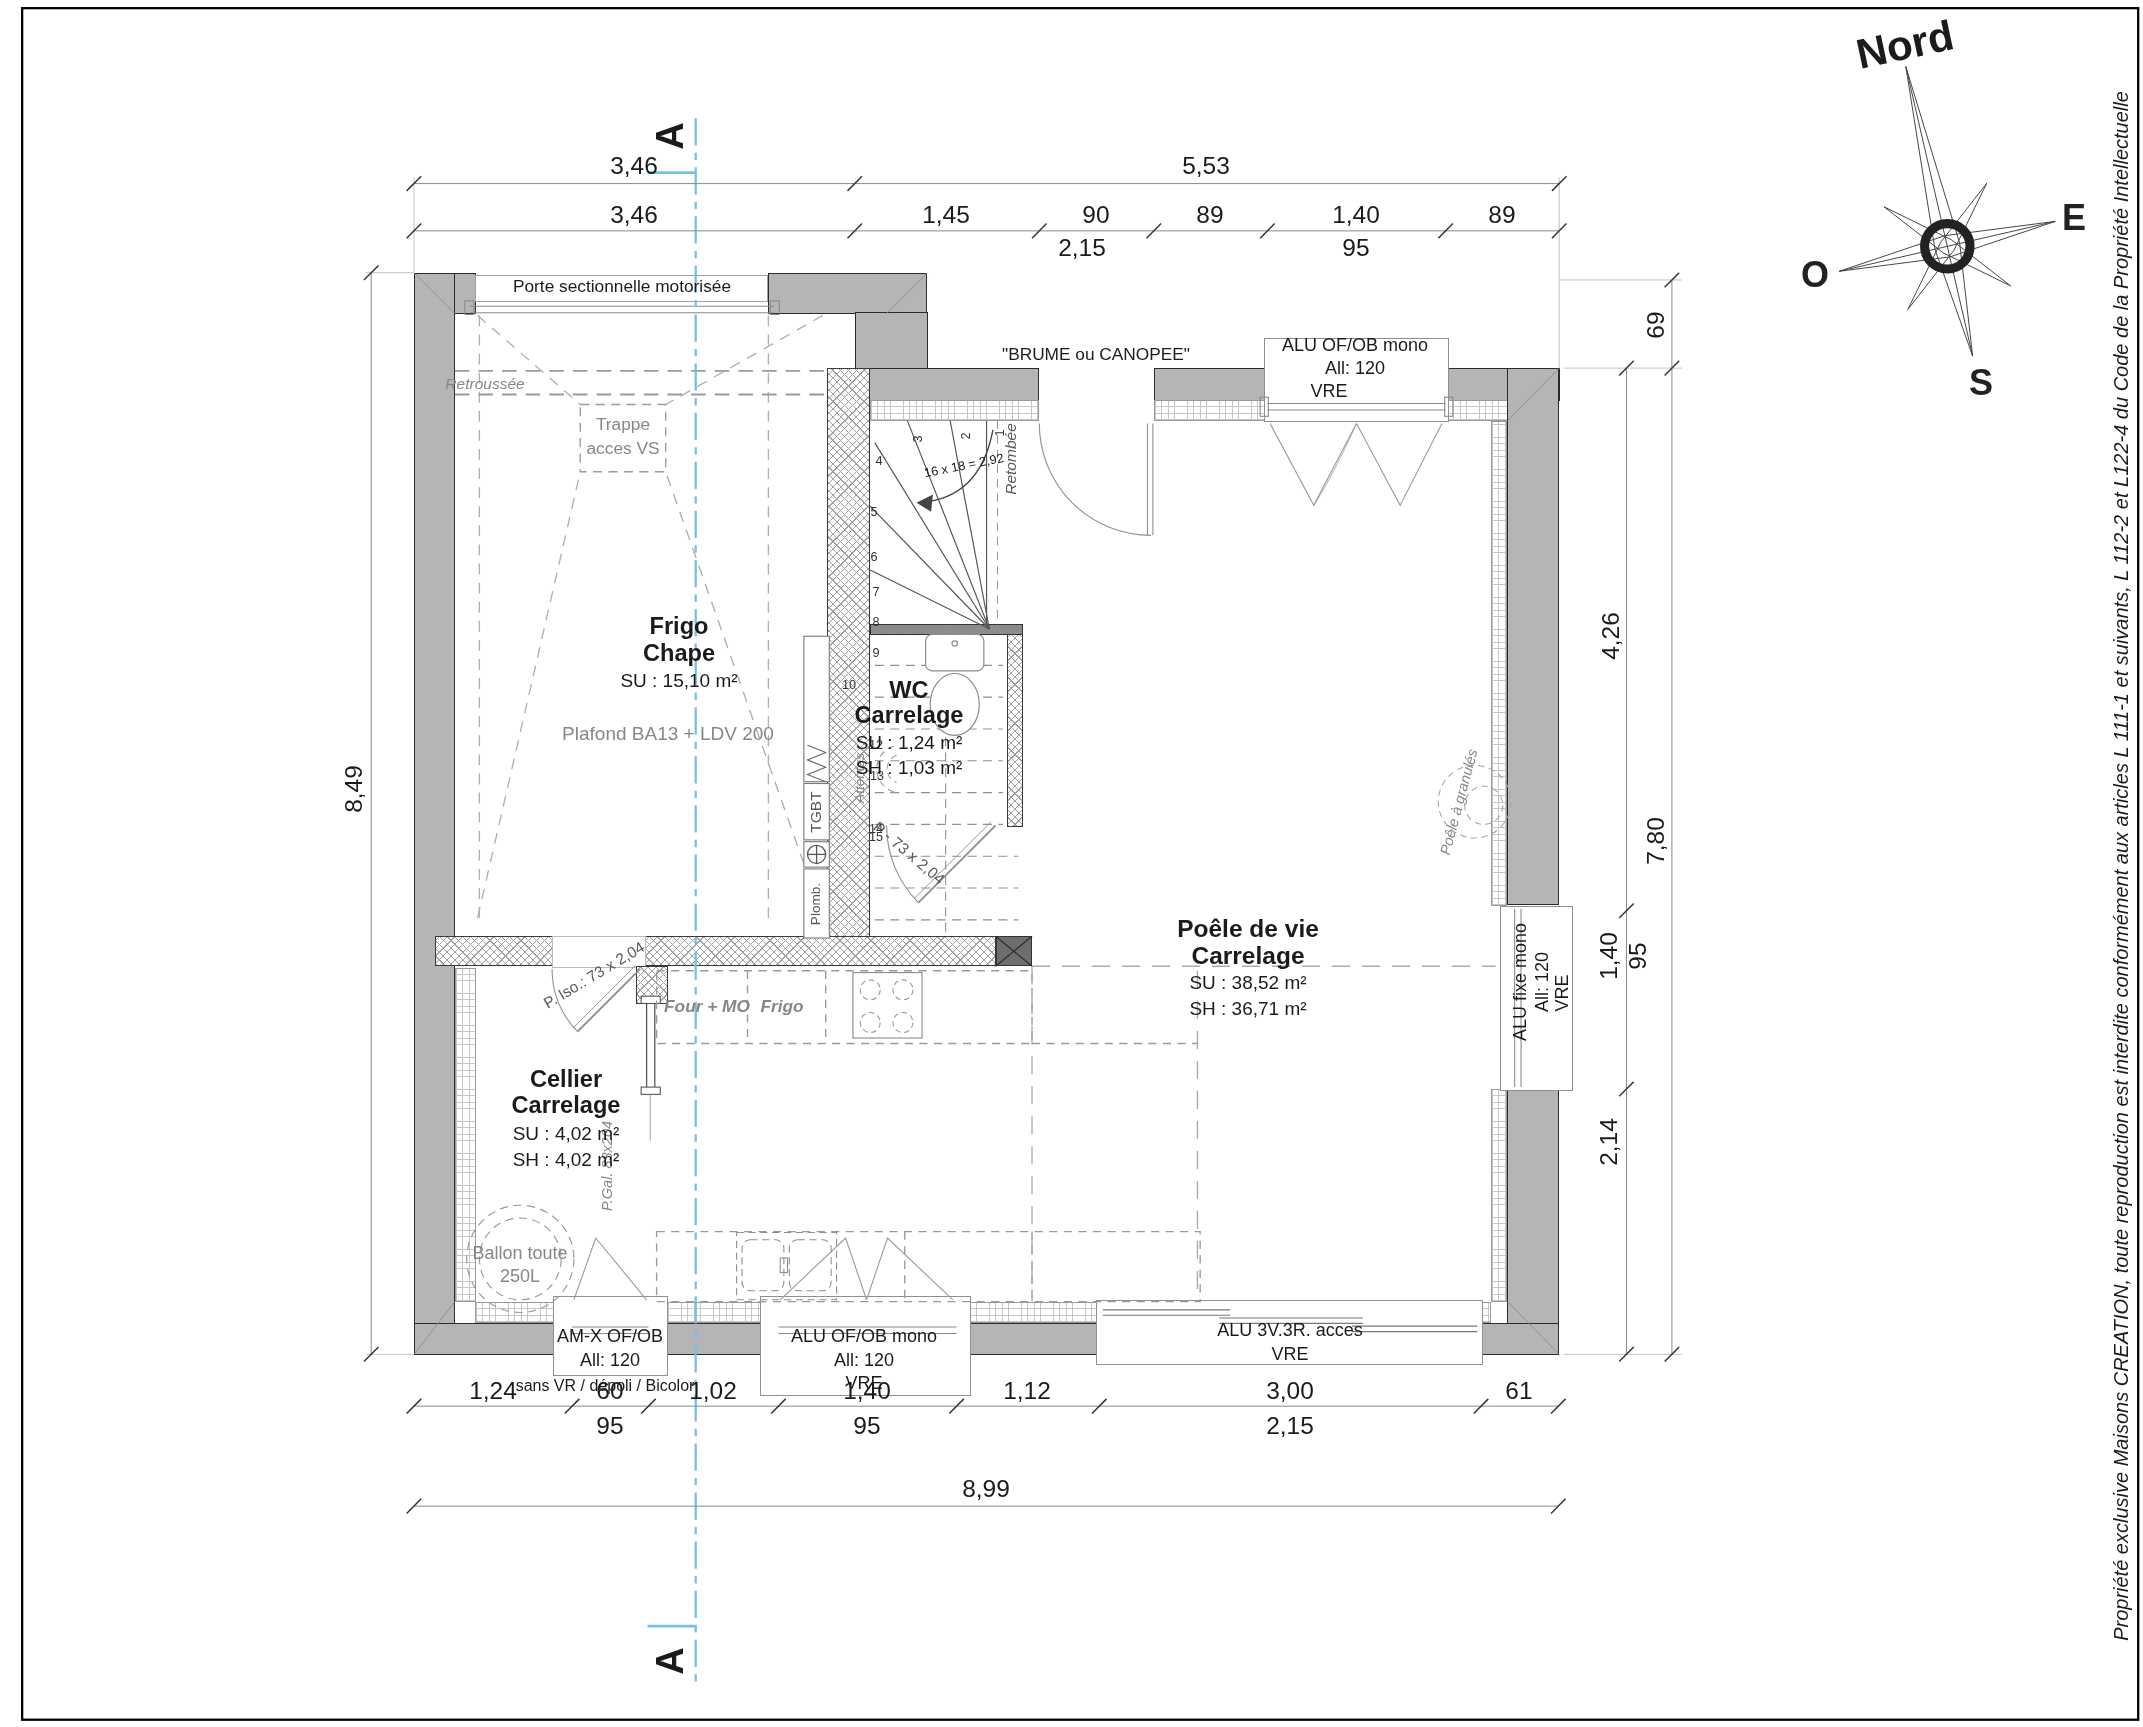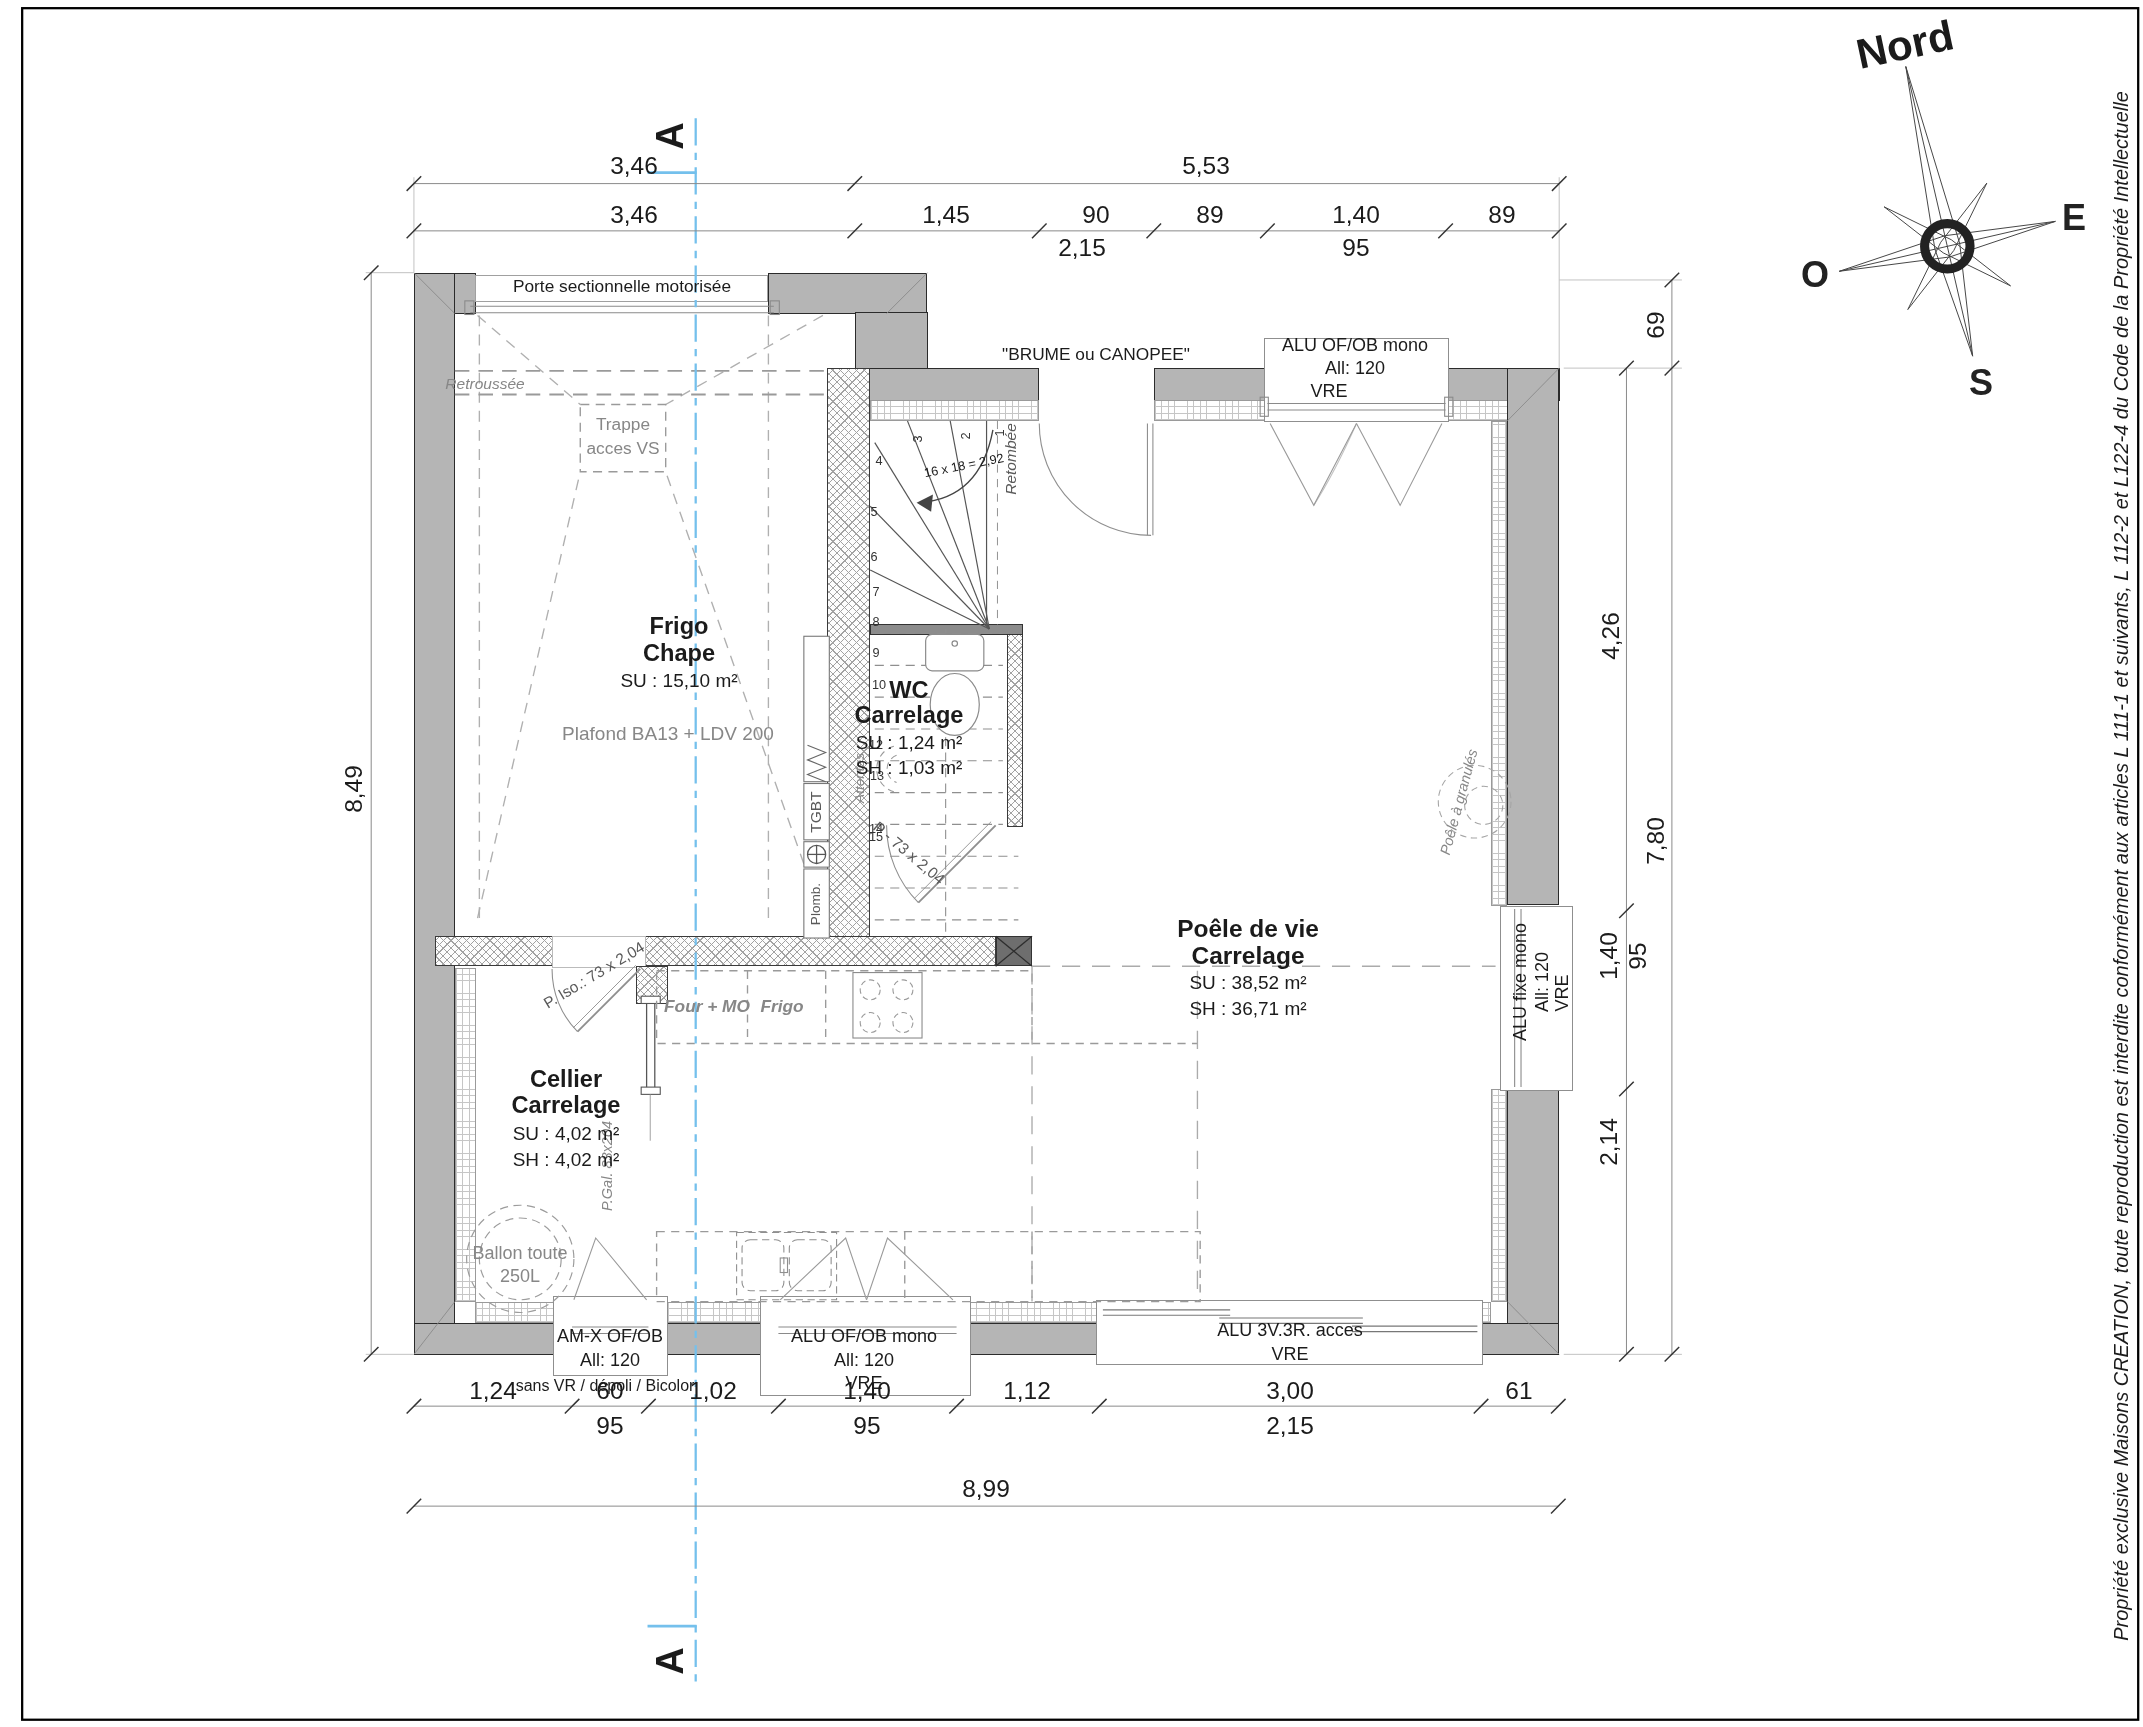--- a/index.html
+++ b/index.html
@@ -400,21 +400,21 @@
 
   <span class="lbl stairnum" style="left:1000px;top:433px;transform:translate(-50%,-50%) rotate(-90deg)">1</span>
   <span class="lbl stairnum" style="left:966px;top:436px;transform:translate(-50%,-50%) rotate(-90deg)">2</span>
   <span class="lbl stairnum" style="left:918px;top:439px;transform:translate(-50%,-50%) rotate(-90deg)">3</span>
   <span class="lbl stairnum" style="left:879px;top:461px">4</span>
   <span class="lbl stairnum" style="left:874px;top:512px">5</span>
   <span class="lbl stairnum" style="left:874px;top:557px">6</span>
   <span class="lbl stairnum" style="left:876px;top:592px">7</span>
   <span class="lbl stairnum" style="left:876px;top:622px">8</span>
   <span class="lbl stairnum" style="left:876px;top:653px">9</span>
-  <span class="lbl stairnum" style="left:879px;top:685px">10</span>
+  <span class="lbl stairnum" style="left:849px;top:685px">10</span>
   <span class="lbl stairnum" style="left:876px;top:745px">12</span>
   <span class="lbl stairnum" style="left:877px;top:776px">13</span>
   <span class="lbl stairnum" style="left:876px;top:829px">14</span>
   <span class="lbl stairnum" style="left:876px;top:837px">15</span>
 
   <span class="lbl rm" style="left:909px;top:691px">WC</span>
   <span class="lbl rm" style="left:909px;top:716px">Carrelage</span>
   <span class="lbl sub" style="left:909px;top:742px">SU : 1,24 m²</span>
   <span class="lbl sub" style="left:909px;top:767px">SH : 1,03 m²</span>
 

